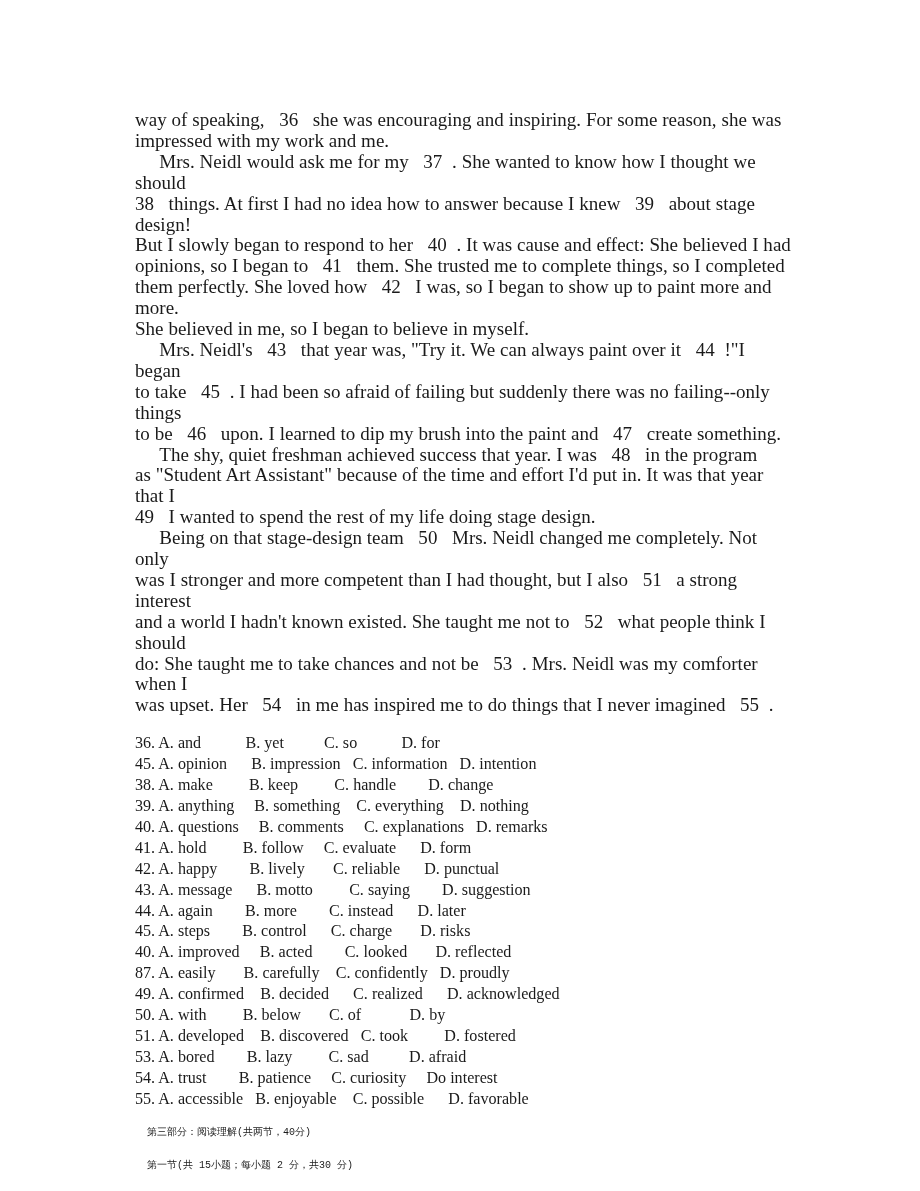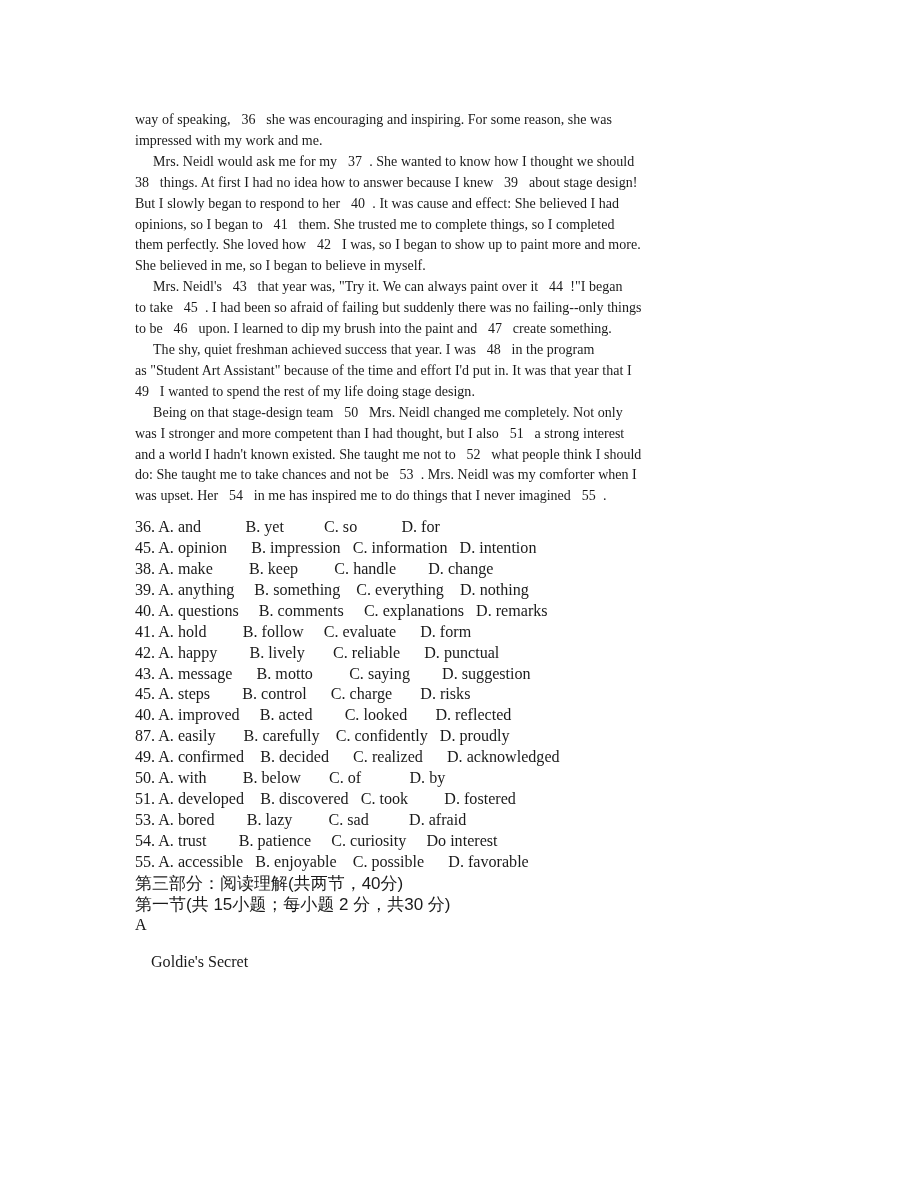--- a/index.html
+++ b/index.html
@@ -29,51 +29,51 @@
   
   #text-column {
     position: absolute;
     left: 135px;
     top: 110px;
     width: 656px;
   }
 
   .para {
     margin: 0;
-    font-size: 14px;
+    font-size: 19px;
     line-height: 20.9px;
     text-align: left;
     white-space: pre-wrap;
     word-spacing: 0.1px;
     letter-spacing: 0.01px;
   }
 
   .para.indent {
     text-indent: 0;
   }
 
   
   #options-block {
-    margin-top: 10px;
+    margin-top: 17px;
     font-family: Liberation Serif, serif;
   }
   .option-line {
     margin: 0;
     font-size: 16.1px;
     line-height: 20.9px;
     white-space: pre;
   }
 
   
   .cn-line {
-    margin: 0;
-    font-size: 17px;
+    margin: 12px;
+    font-size: 10px;
     line-height: 21.4px;
     white-space: pre-wrap;
-    font-family: Liberation Sans, sans-serif;
+    font-family: Liberation Mono, monospace;
   }
 
   .passage-label {
     margin: 0;
     font-size: 16.1px;
     line-height: 20.9px;
   }
 
   .passage-title {
     margin: 16px;
@@ -117,20 +117,21 @@
 
     <div id="options-block">
       <p class="option-line">36. A. and           B. yet          C. so           D. for</p>
       <p class="option-line">45. A. opinion      B. impression   C. information   D. intention</p>
       <p class="option-line">38. A. make         B. keep         C. handle        D. change</p>
       <p class="option-line">39. A. anything     B. something    C. everything    D. nothing</p>
       <p class="option-line">40. A. questions     B. comments     C. explanations   D. remarks</p>
       <p class="option-line">41. A. hold         B. follow     C. evaluate      D. form</p>
       <p class="option-line">42. A. happy        B. lively       C. reliable      D. punctual</p>
       <p class="option-line">43. A. message      B. motto         C. saying        D. suggestion</p>
+      <p class="option-line">44. A. again        B. more        C. instead      D. later</p>
       <p class="option-line">45. A. steps        B. control      C. charge       D. risks</p>
       <p class="option-line">40. A. improved     B. acted        C. looked       D. reflected</p>
       <p class="option-line">87. A. easily       B. carefully    C. confidently   D. proudly</p>
       <p class="option-line">49. A. confirmed    B. decided      C. realized      D. acknowledged</p>
       <p class="option-line">50. A. with         B. below       C. of            D. by</p>
       <p class="option-line">51. A. developed    B. discovered   C. took         D. fostered</p>
       <p class="option-line">53. A. bored        B. lazy         C. sad          D. afraid</p>
       <p class="option-line">54. A. trust        B. patience     C. curiosity     Do interest</p>
       <p class="option-line">55. A. accessible   B. enjoyable    C. possible      D. favorable</p>
     </div>

